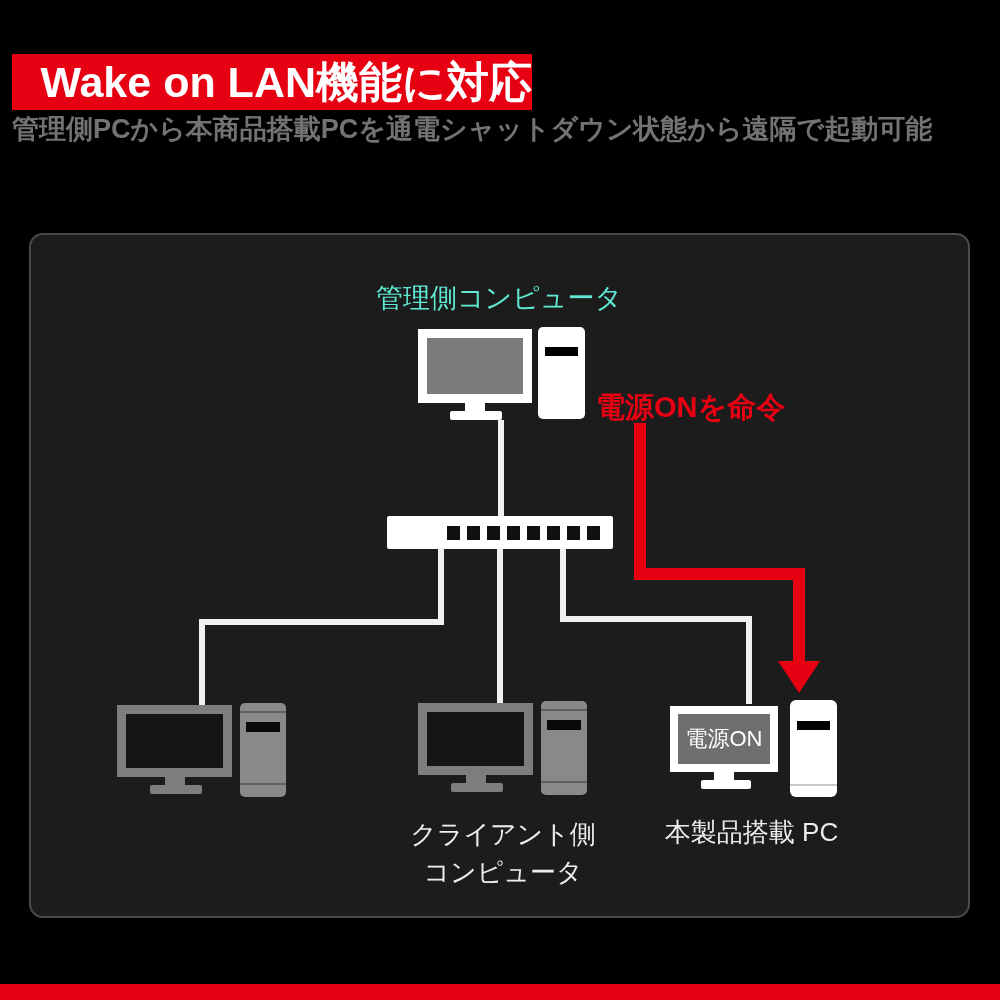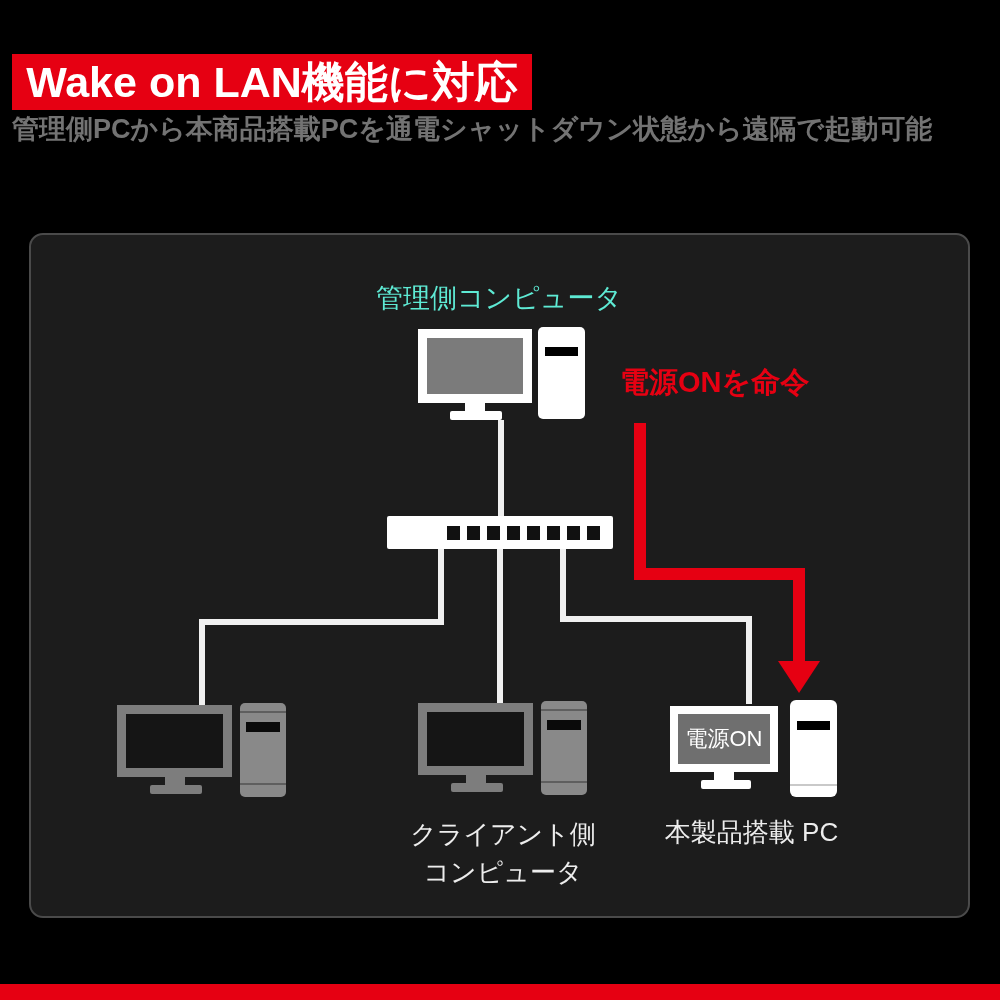--- a/index.html
+++ b/index.html
@@ -4,38 +4,38 @@
 <style>
   html,body{margin:0;padding:0;background:#000;}
   .stage{
     position:relative;width:1000px;height:1000px;background:#000;overflow:hidden;
     font-family:"Liberation Sans","DejaVu Sans",sans-serif;
   }
   
   .banner{
     position:absolute;left:12px;top:54px;width:520px;height:56px;
     background:#e60012;color:#fff;font-size:43px;font-weight:700;
-    line-height:56px;text-align:center;letter-spacing:0;white-space:nowrap;
+    line-height:56px;text-align:right;letter-spacing:0;white-space:nowrap;
   }
   .desc{
     position:absolute;left:12px;top:112px;color:#737373;font-size:27px;
     font-weight:700;line-height:34px;white-space:nowrap;
   }
   
   .panel{
     position:absolute;left:29px;top:233px;width:941px;height:685px;
     background:#1c1c1c;border:2px solid #4a4a4a;border-radius:14px;box-sizing:border-box;
   }
   .admin-label{
     position:absolute;left:349px;top:280px;width:300px;text-align:center;
     color:#5eead4;font-size:27px;font-weight:500;white-space:nowrap;
   }
   .cmd-label{
-    position:absolute;left:596px;top:363px;color:#e60012;font-size:29px;
-    font-weight:700;white-space:nowrap;margin-left:24px;
+    position:absolute;left:596px;top:388px;color:#e60012;font-size:29px;
+    font-weight:700;white-space:nowrap;
   }
   .client-label{
     position:absolute;left:353px;top:815px;width:300px;text-align:center;
     color:#ededed;font-size:26px;font-weight:500;line-height:38px;
   }
   .product-label{
     position:absolute;left:604px;top:815px;width:295px;text-align:center;
     color:#ededed;font-size:26px;font-weight:500;white-space:nowrap;
   }
   

